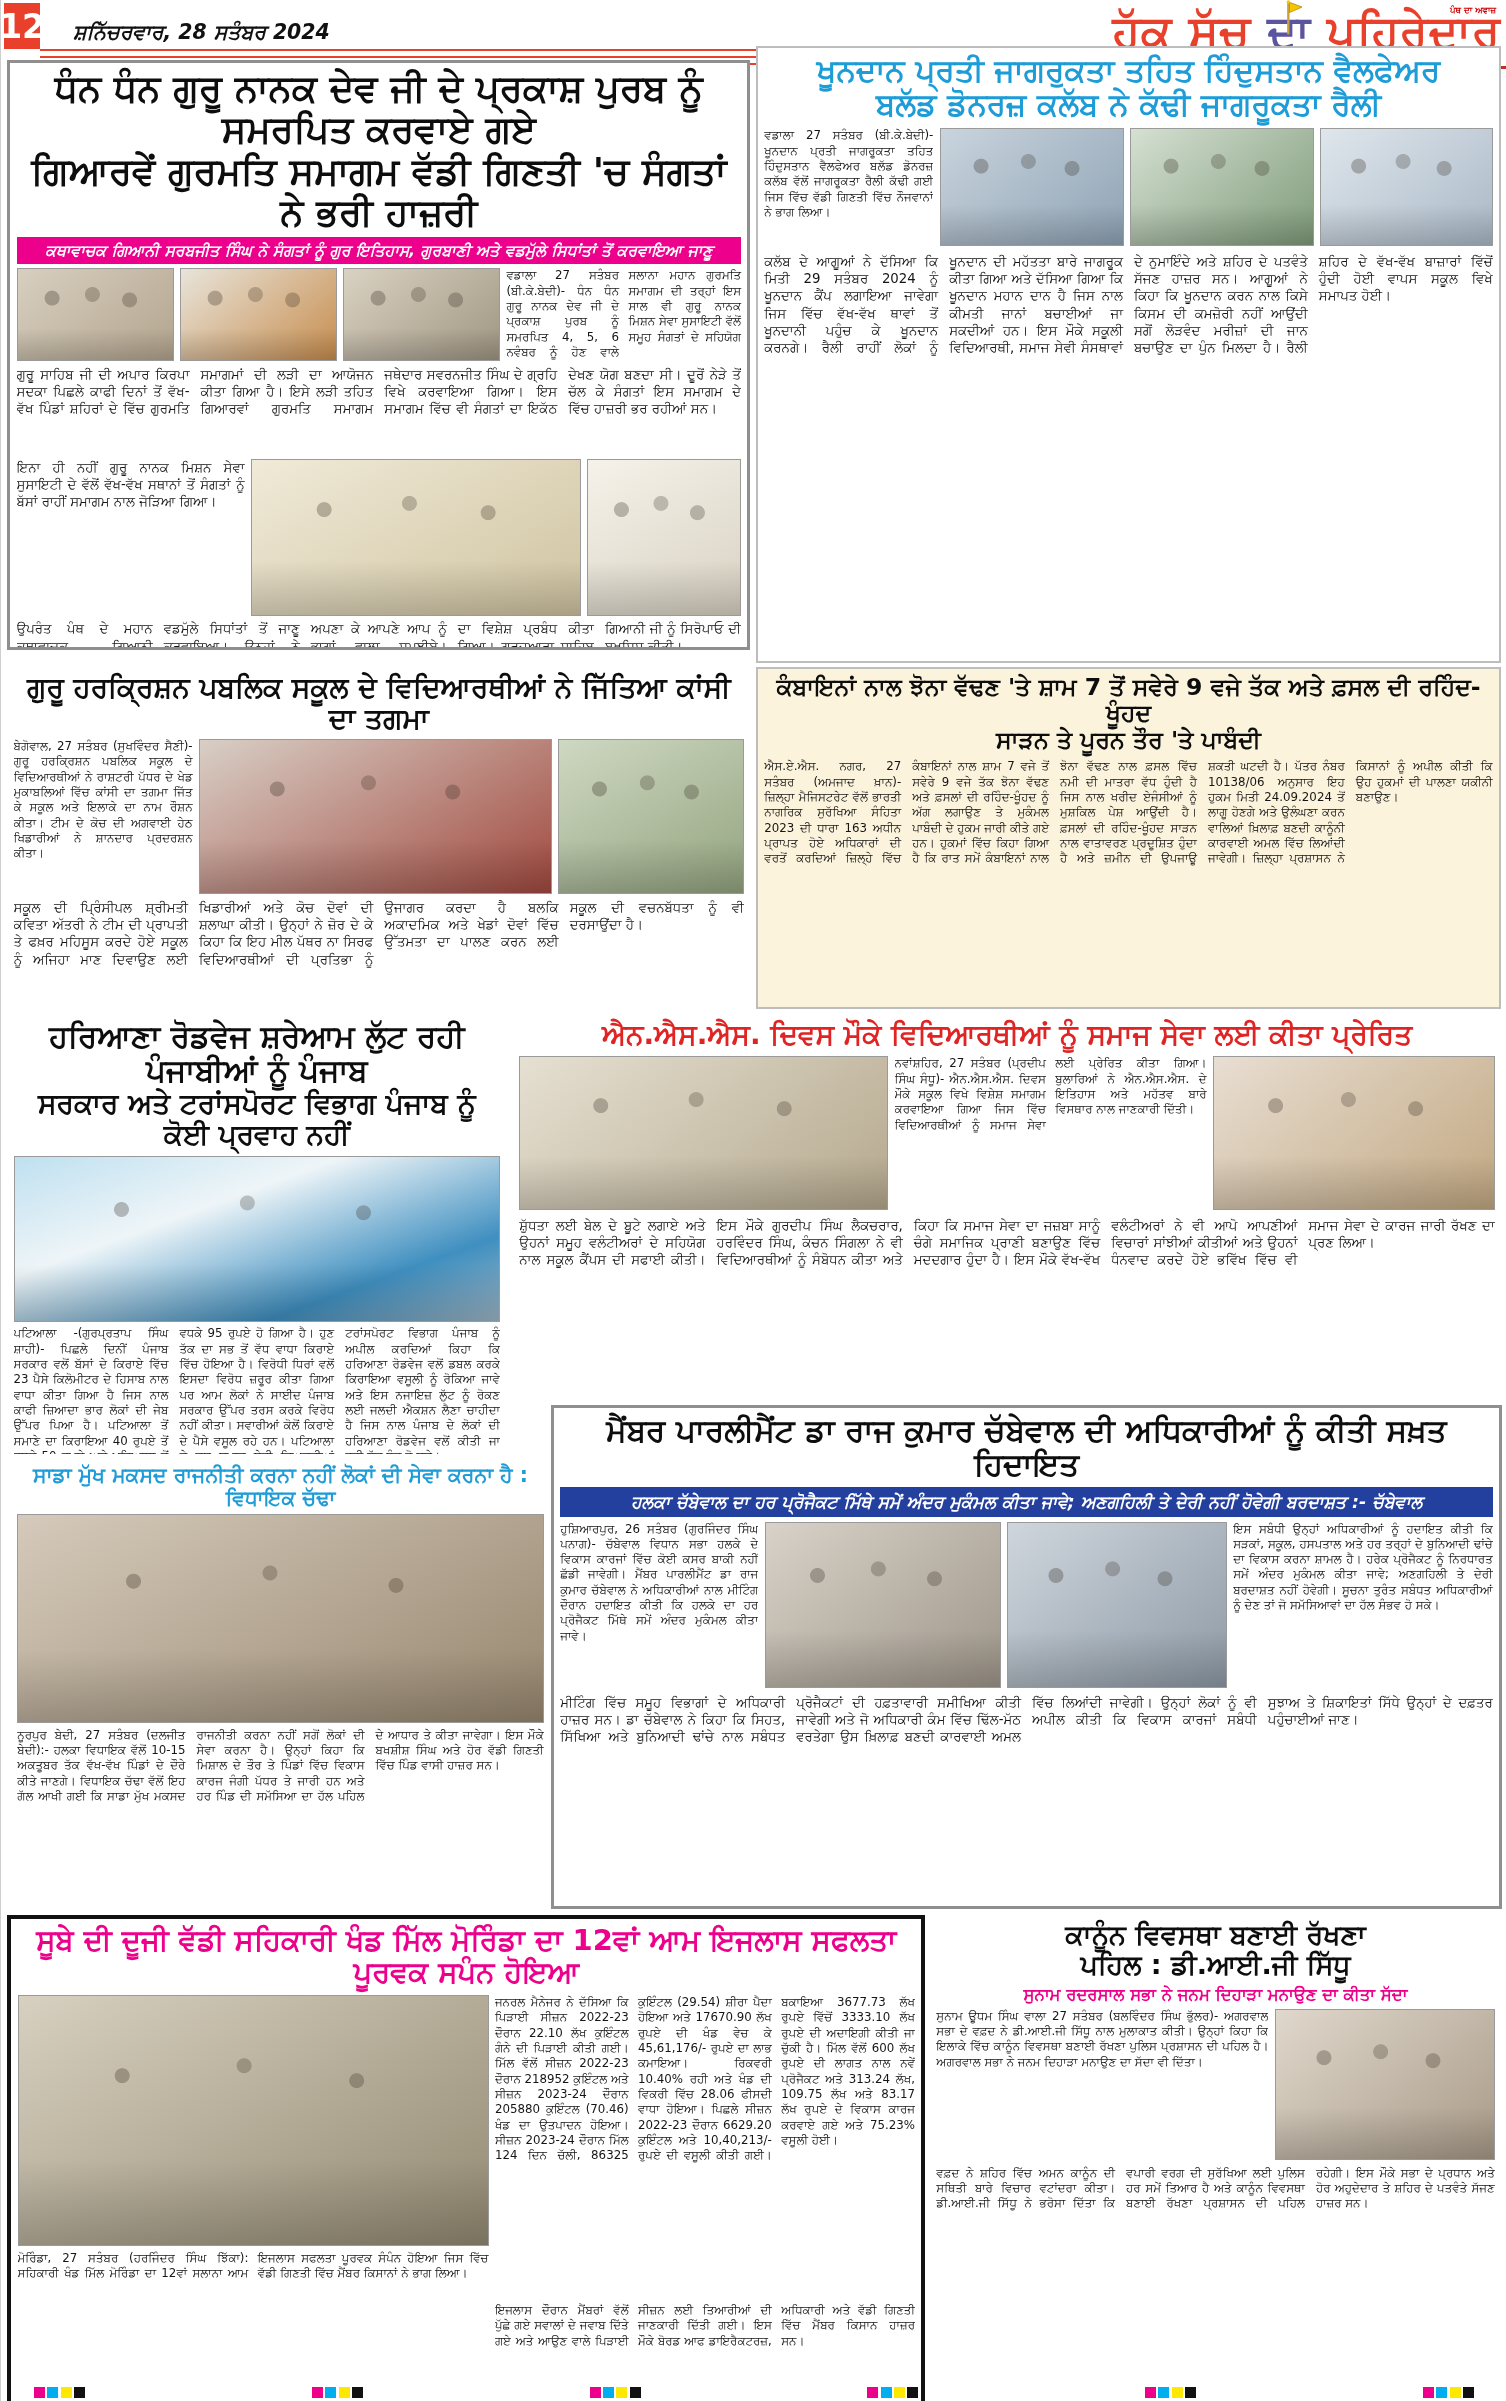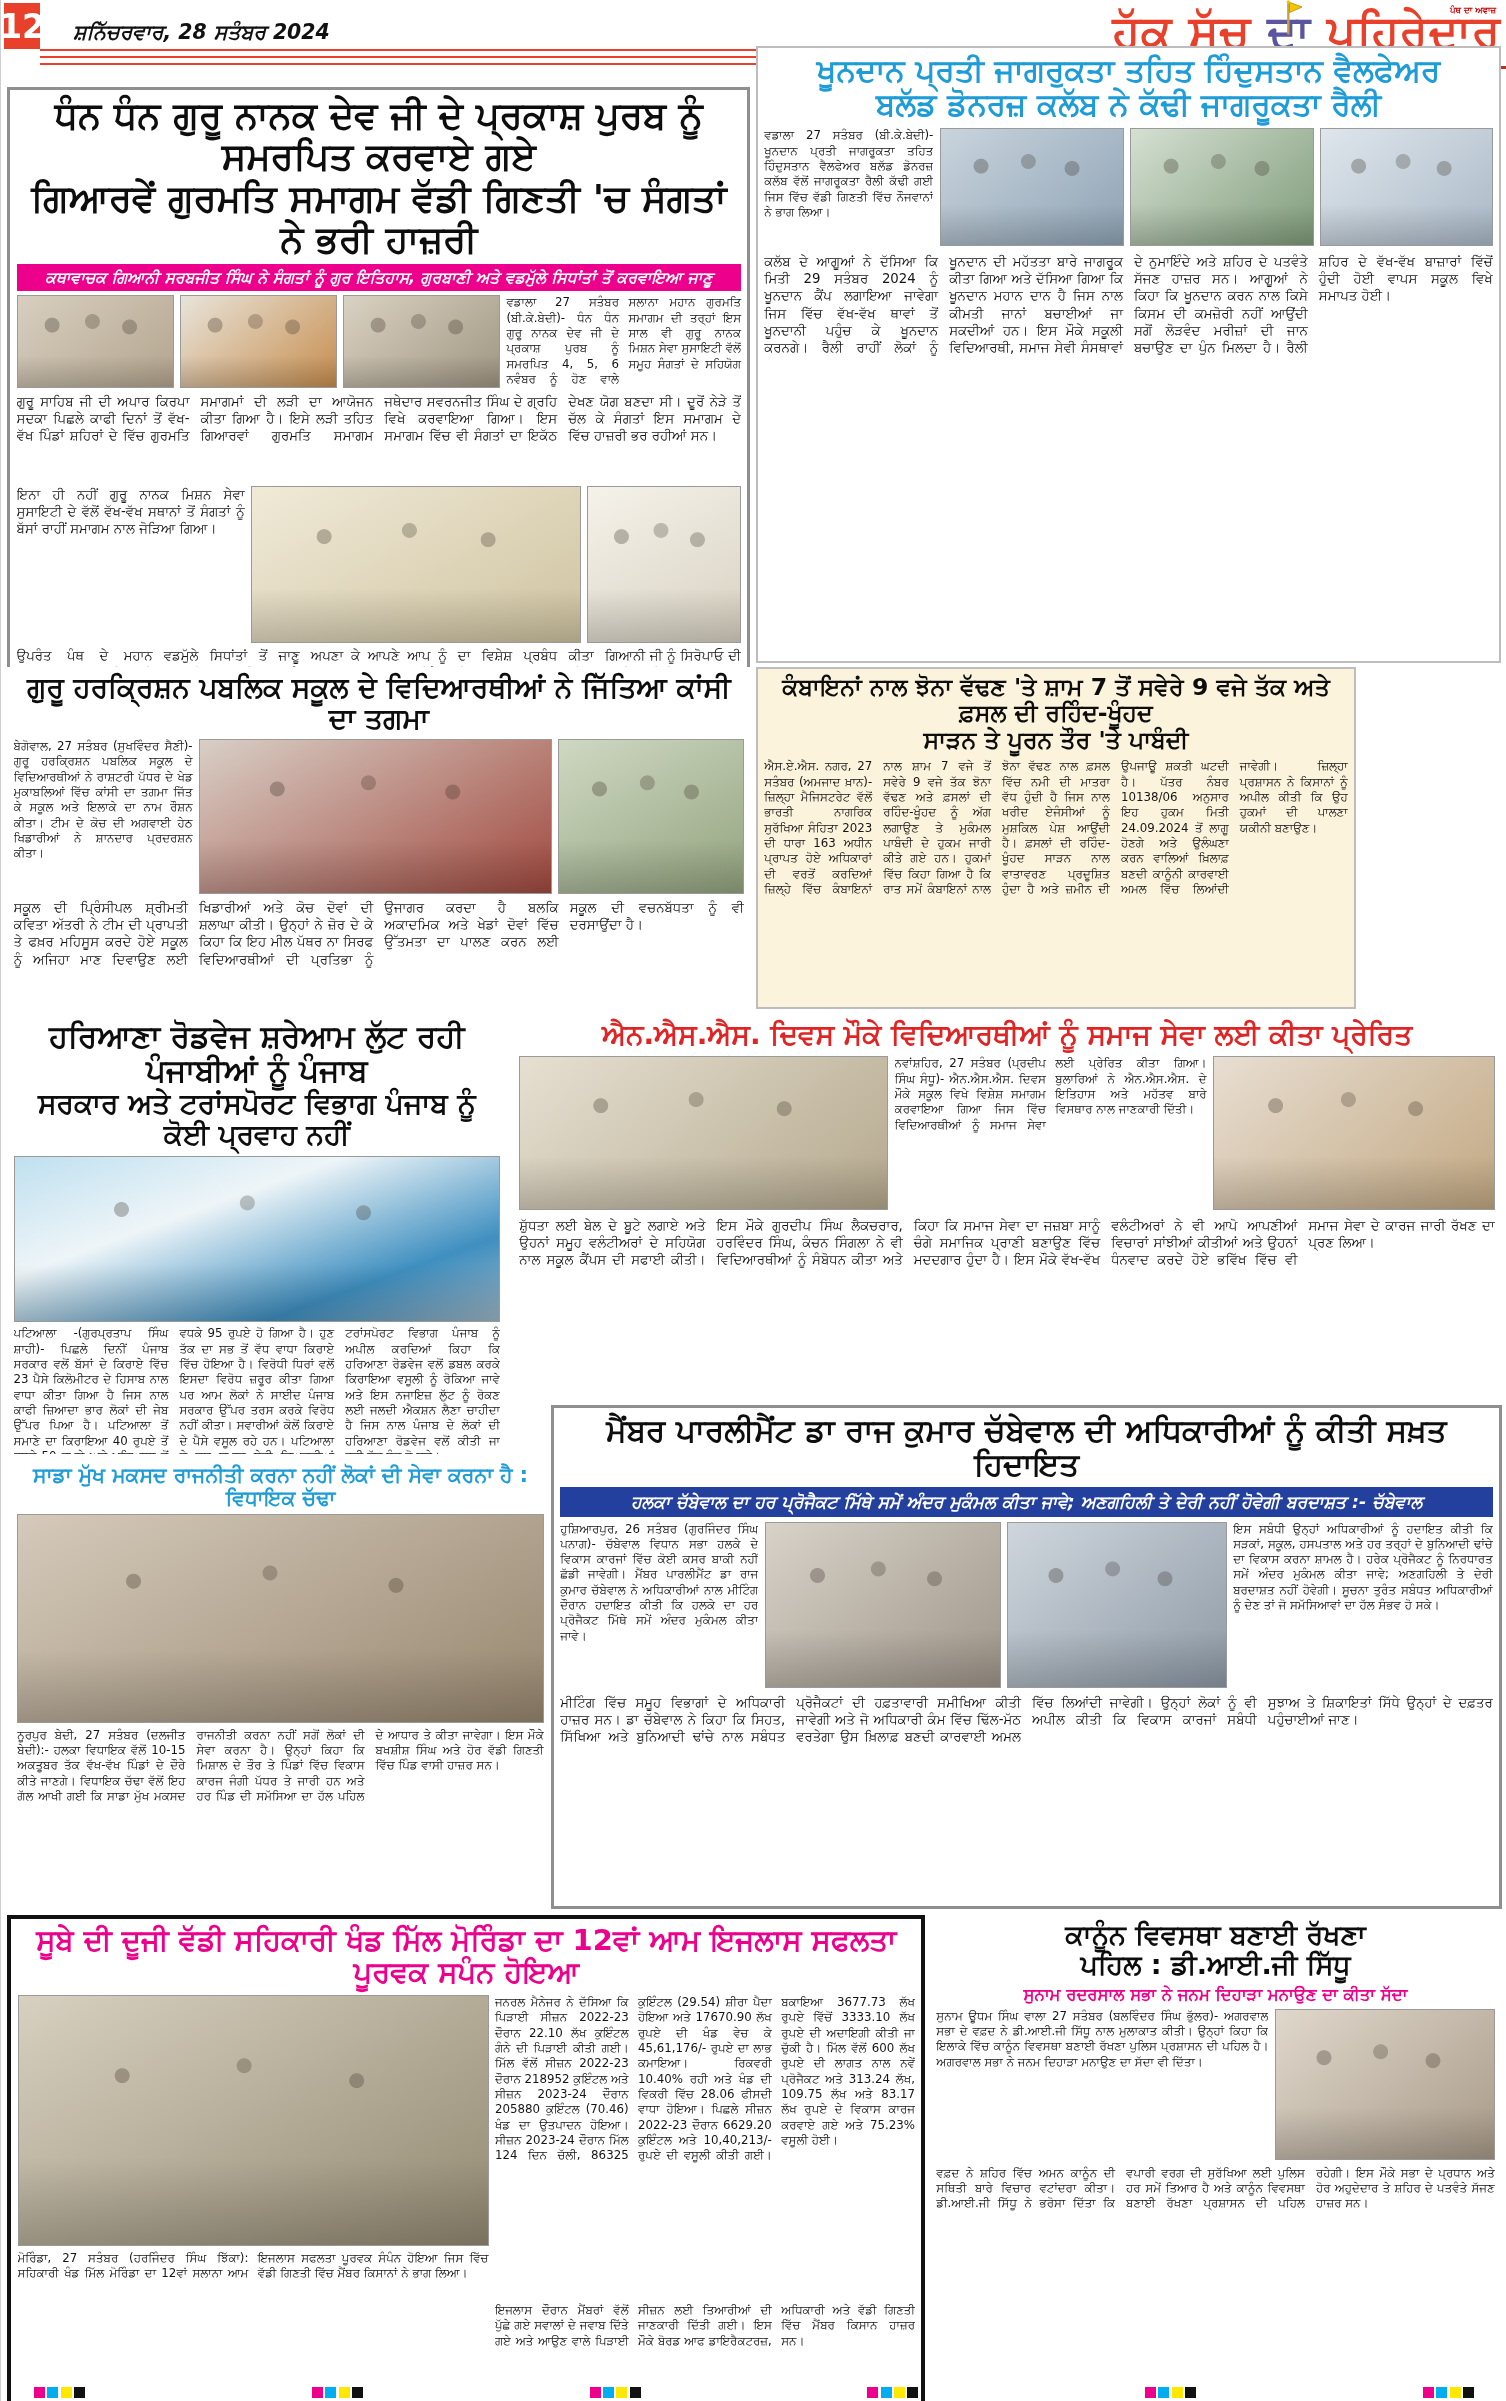--- a/index.html
+++ b/index.html
@@ -61,21 +61,21 @@
           <rect x="14" y="2" width="3" height="42" fill="#c9a23c"></rect>
           <path d="M17 3 L33 9 L17 16 Z" fill="#f6c400" stroke="#b58900" stroke-width="1"></path>
           <circle cx="15.5" cy="2.5" r="2.2" fill="#f6c400"></circle>
         </svg>
       </span>
       <div class="mline"><span>ਹੱਕ ਸੱਚ</span> <span class="w2">ਦਾ</span> <span>ਪਹਿਰੇਦਾਰ</span></div>
     </div>
     <div class="hdr-underline"></div>
   </div>
 
-  <section class="box gb" style="left:6.3px; top:87px; width:743px; height:590px;">
+  <section class="box gb" style="left:6.3px; top:60px; width:743px; height:590px;">
     <h1 class="hl" style="font-size:37px;">ਧੰਨ ਧੰਨ ਗੁਰੂ ਨਾਨਕ ਦੇਵ ਜੀ ਦੇ ਪ੍ਰਕਾਸ਼ ਪੁਰਬ ਨੂੰ ਸਮਰਪਿਤ ਕਰਵਾਏ ਗਏ</h1>
     <h1 class="hl" style="font-size:37px;">ਗਿਆਰਵੇਂ ਗੁਰਮਤਿ ਸਮਾਗਮ ਵੱਡੀ ਗਿਣਤੀ 'ਚ ਸੰਗਤਾਂ ਨੇ ਭਰੀ ਹਾਜ਼ਰੀ</h1>
     <div class="pinkbar" style="height:27px; line-height:27px; font-size:15.7px; margin:3.9px 0;">ਕਥਾਵਾਚਕ ਗਿਆਨੀ ਸਰਬਜੀਤ ਸਿੰਘ ਨੇ ਸੰਗਤਾਂ ਨੂੰ ਗੁਰ ਇਤਿਹਾਸ, ਗੁਰਬਾਣੀ ਅਤੇ ਵਡਮੁੱਲੇ ਸਿਧਾਂਤਾਂ ਤੋਂ ਕਰਵਾਇਆ ਜਾਣੂ</div>
     <div class="row" style="height:93px;">
       <div class="ph" style="width:157px; height:93px; background:linear-gradient(140deg,#d8cfc0,#b3a58e);"></div>
       <div class="ph" style="width:157px; height:93px; background:linear-gradient(140deg,#e8e4da,#c78d4e);"></div>
       <div class="ph" style="width:157px; height:93px; background:linear-gradient(140deg,#dad2c2,#9f9582);"></div>
       <div class="bt sm" style="flex:1; column-count:2; column-gap:9.4px;">ਵਡਾਲਾ 27 ਸਤੰਬਰ (ਬੀ.ਕੇ.ਬੇਦੀ)- ਧੰਨ ਧੰਨ ਗੁਰੂ ਨਾਨਕ ਦੇਵ ਜੀ ਦੇ ਪ੍ਰਕਾਸ਼ ਪੁਰਬ ਨੂੰ ਸਮਰਪਿਤ 4, 5, 6 ਨਵੰਬਰ ਨੂੰ ਹੋਣ ਵਾਲੇ ਸਲਾਨਾ ਮਹਾਨ ਗੁਰਮਤਿ ਸਮਾਗਮ ਦੀ ਤਰ੍ਹਾਂ ਇਸ ਸਾਲ ਵੀ ਗੁਰੂ ਨਾਨਕ ਮਿਸ਼ਨ ਸੇਵਾ ਸੁਸਾਇਟੀ ਵੱਲੋਂ ਸਮੂਹ ਸੰਗਤਾਂ ਦੇ ਸਹਿਯੋਗ ਨਾਲ ਗੁਰਮਤਿ ਸਮਾਗਮ ਕਰਵਾਏ ਜਾ ਰਹੇ ਹਨ।</div>
     </div>
     <div class="bt" style="height:88px; margin-top:4.7px; column-count:4; column-gap:11px; overflow:hidden;">ਗੁਰੂ ਸਾਹਿਬ ਜੀ ਦੀ ਅਪਾਰ ਕਿਰਪਾ ਸਦਕਾ ਪਿਛਲੇ ਕਾਫੀ ਦਿਨਾਂ ਤੋਂ ਵੱਖ-ਵੱਖ ਪਿੰਡਾਂ ਸ਼ਹਿਰਾਂ ਦੇ ਵਿੱਚ ਗੁਰਮਤਿ ਸਮਾਗਮਾਂ ਦੀ ਲੜੀ ਦਾ ਆਯੋਜਨ ਕੀਤਾ ਗਿਆ ਹੈ। ਇਸੇ ਲੜੀ ਤਹਿਤ ਗਿਆਰਵਾਂ ਗੁਰਮਤਿ ਸਮਾਗਮ ਜਥੇਦਾਰ ਸਵਰਨਜੀਤ ਸਿੰਘ ਦੇ ਗ੍ਰਹਿ ਵਿਖੇ ਕਰਵਾਇਆ ਗਿਆ। ਇਸ ਸਮਾਗਮ ਵਿੱਚ ਵੀ ਸੰਗਤਾਂ ਦਾ ਇਕੱਠ ਦੇਖਣ ਯੋਗ ਬਣਦਾ ਸੀ। ਦੂਰੋਂ ਨੇੜੇ ਤੋਂ ਚੱਲ ਕੇ ਸੰਗਤਾਂ ਇਸ ਸਮਾਗਮ ਦੇ ਵਿੱਚ ਹਾਜ਼ਰੀ ਭਰ ਰਹੀਆਂ ਸਨ।</div>
@@ -102,21 +102,21 @@
   <section class="box" style="left:6.3px; top:667px; width:743px; height:342px;">
     <h1 class="hl" style="font-size:28px;">ਗੁਰੂ ਹਰਕ੍ਰਿਸ਼ਨ ਪਬਲਿਕ ਸਕੂਲ ਦੇ ਵਿਦਿਆਰਥੀਆਂ ਨੇ ਜਿੱਤਿਆ ਕਾਂਸੀ ਦਾ ਤਗਮਾ</h1>
     <div class="row" style="height:155px; margin-top:4.7px;">
       <div class="bt sm" style="width:179px; overflow:hidden;">ਬੇਗੋਵਾਲ, 27 ਸਤੰਬਰ (ਸੁਖਵਿੰਦਰ ਸੈਣੀ)- ਗੁਰੂ ਹਰਕ੍ਰਿਸ਼ਨ ਪਬਲਿਕ ਸਕੂਲ ਦੇ ਵਿਦਿਆਰਥੀਆਂ ਨੇ ਰਾਸ਼ਟਰੀ ਪੱਧਰ ਦੇ ਖੇਡ ਮੁਕਾਬਲਿਆਂ ਵਿੱਚ ਕਾਂਸੀ ਦਾ ਤਗਮਾ ਜਿੱਤ ਕੇ ਸਕੂਲ ਅਤੇ ਇਲਾਕੇ ਦਾ ਨਾਮ ਰੌਸ਼ਨ ਕੀਤਾ। ਟੀਮ ਦੇ ਕੋਚ ਦੀ ਅਗਵਾਈ ਹੇਠ ਖਿਡਾਰੀਆਂ ਨੇ ਸ਼ਾਨਦਾਰ ਪ੍ਰਦਰਸ਼ਨ ਕੀਤਾ।</div>
       <div class="ph" style="width:353px; height:155px; background:linear-gradient(150deg,#d8cfc6,#a1493f);"></div>
       <div class="ph" style="flex:1; height:155px; background:linear-gradient(150deg,#cfd8c2,#93a47f);"></div>
     </div>
     <div class="bt" style="height:126px; margin-top:4.7px; column-count:4; column-gap:11px; overflow:hidden;">ਸਕੂਲ ਦੀ ਪ੍ਰਿੰਸੀਪਲ ਸ਼੍ਰੀਮਤੀ ਕਵਿਤਾ ਅੱਤਰੀ ਨੇ ਟੀਮ ਦੀ ਪ੍ਰਾਪਤੀ ਤੇ ਫਖ਼ਰ ਮਹਿਸੂਸ ਕਰਦੇ ਹੋਏ ਸਕੂਲ ਨੂੰ ਅਜਿਹਾ ਮਾਣ ਦਿਵਾਉਣ ਲਈ ਖਿਡਾਰੀਆਂ ਅਤੇ ਕੋਚ ਦੋਵਾਂ ਦੀ ਸ਼ਲਾਘਾ ਕੀਤੀ। ਉਨ੍ਹਾਂ ਨੇ ਜ਼ੋਰ ਦੇ ਕੇ ਕਿਹਾ ਕਿ ਇਹ ਮੀਲ ਪੱਥਰ ਨਾ ਸਿਰਫ ਵਿਦਿਆਰਥੀਆਂ ਦੀ ਪ੍ਰਤਿਭਾ ਨੂੰ ਉਜਾਗਰ ਕਰਦਾ ਹੈ ਬਲਕਿ ਅਕਾਦਮਿਕ ਅਤੇ ਖੇਡਾਂ ਦੋਵਾਂ ਵਿੱਚ ਉੱਤਮਤਾ ਦਾ ਪਾਲਣ ਕਰਨ ਲਈ ਸਕੂਲ ਦੀ ਵਚਨਬੱਧਤਾ ਨੂੰ ਵੀ ਦਰਸਾਉਂਦਾ ਹੈ।</div>
   </section>
 
-  <section class="box" style="left:755px; top:667px; width:600px; height:342px; background:#fbf3dc; border:2.4px solid #bdbdbd;">
+  <section class="box" style="left:755px; top:667px; width:745px; height:342px; background:#fbf3dc; border:2.4px solid #bdbdbd;">
     <h1 class="hl" style="font-size:23.6px;">ਕੰਬਾਇਨਾਂ ਨਾਲ ਝੋਨਾ ਵੱਢਣ 'ਤੇ ਸ਼ਾਮ 7 ਤੋਂ ਸਵੇਰੇ 9 ਵਜੇ ਤੱਕ ਅਤੇ ਫ਼ਸਲ ਦੀ ਰਹਿੰਦ-ਖੂੰਹਦ</h1>
     <h1 class="hl" style="font-size:23.6px;">ਸਾੜਨ ਤੇ ਪੂਰਨ ਤੌਰ 'ਤੇ ਪਾਬੰਦੀ</h1>
     <div class="bt sm" style="height:251px; margin-top:6.3px; column-count:5; column-gap:11px; overflow:hidden;">ਐਸ.ਏ.ਐਸ. ਨਗਰ, 27 ਸਤੰਬਰ (ਅਮਜਾਦ ਖ਼ਾਨ)- ਜ਼ਿਲ੍ਹਾ ਮੈਜਿਸਟਰੇਟ ਵੱਲੋਂ ਭਾਰਤੀ ਨਾਗਰਿਕ ਸੁਰੱਖਿਆ ਸੰਹਿਤਾ 2023 ਦੀ ਧਾਰਾ 163 ਅਧੀਨ ਪ੍ਰਾਪਤ ਹੋਏ ਅਧਿਕਾਰਾਂ ਦੀ ਵਰਤੋਂ ਕਰਦਿਆਂ ਜ਼ਿਲ੍ਹੇ ਵਿੱਚ ਕੰਬਾਇਨਾਂ ਨਾਲ ਸ਼ਾਮ 7 ਵਜੇ ਤੋਂ ਸਵੇਰੇ 9 ਵਜੇ ਤੱਕ ਝੋਨਾ ਵੱਢਣ ਅਤੇ ਫ਼ਸਲਾਂ ਦੀ ਰਹਿੰਦ-ਖੂੰਹਦ ਨੂੰ ਅੱਗ ਲਗਾਉਣ ਤੇ ਮੁਕੰਮਲ ਪਾਬੰਦੀ ਦੇ ਹੁਕਮ ਜਾਰੀ ਕੀਤੇ ਗਏ ਹਨ। ਹੁਕਮਾਂ ਵਿੱਚ ਕਿਹਾ ਗਿਆ ਹੈ ਕਿ ਰਾਤ ਸਮੇਂ ਕੰਬਾਇਨਾਂ ਨਾਲ ਝੋਨਾ ਵੱਢਣ ਨਾਲ ਫ਼ਸਲ ਵਿੱਚ ਨਮੀ ਦੀ ਮਾਤਰਾ ਵੱਧ ਹੁੰਦੀ ਹੈ ਜਿਸ ਨਾਲ ਖਰੀਦ ਏਜੰਸੀਆਂ ਨੂੰ ਮੁਸ਼ਕਿਲ ਪੇਸ਼ ਆਉਂਦੀ ਹੈ। ਫ਼ਸਲਾਂ ਦੀ ਰਹਿੰਦ-ਖੂੰਹਦ ਸਾੜਨ ਨਾਲ ਵਾਤਾਵਰਣ ਪ੍ਰਦੂਸ਼ਿਤ ਹੁੰਦਾ ਹੈ ਅਤੇ ਜ਼ਮੀਨ ਦੀ ਉਪਜਾਊ ਸ਼ਕਤੀ ਘਟਦੀ ਹੈ। ਪੱਤਰ ਨੰਬਰ 10138/06 ਅਨੁਸਾਰ ਇਹ ਹੁਕਮ ਮਿਤੀ 24.09.2024 ਤੋਂ ਲਾਗੂ ਹੋਣਗੇ ਅਤੇ ਉਲੰਘਣਾ ਕਰਨ ਵਾਲਿਆਂ ਖ਼ਿਲਾਫ਼ ਬਣਦੀ ਕਾਨੂੰਨੀ ਕਾਰਵਾਈ ਅਮਲ ਵਿੱਚ ਲਿਆਂਦੀ ਜਾਵੇਗੀ। ਜ਼ਿਲ੍ਹਾ ਪ੍ਰਸ਼ਾਸਨ ਨੇ ਕਿਸਾਨਾਂ ਨੂੰ ਅਪੀਲ ਕੀਤੀ ਕਿ ਉਹ ਹੁਕਮਾਂ ਦੀ ਪਾਲਣਾ ਯਕੀਨੀ ਬਣਾਉਣ।</div>
   </section>
 
   <section class="box" style="left:6.3px; top:1014px; width:499px; height:440px;">
     <h1 class="hl" style="font-size:31px;">ਹਰਿਆਣਾ ਰੋਡਵੇਜ ਸ਼ਰੇਆਮ ਲੁੱਟ ਰਹੀ ਪੰਜਾਬੀਆਂ ਨੂੰ ਪੰਜਾਬ</h1>
     <h1 class="hl" style="font-size:28px;">ਸਰਕਾਰ ਅਤੇ ਟਰਾਂਸਪੋਰਟ ਵਿਭਾਗ ਪੰਜਾਬ ਨੂੰ ਕੋਈ ਪ੍ਰਵਾਹ ਨਹੀਂ</h1>
     <div class="ph" style="width:100%; height:166px; margin-top:4.7px; background:linear-gradient(160deg,#bfe0f0 0%,#eef5f8 35%,#3f8fc0 75%,#9fb8c8 100%);"></div>
     <div class="bt sm" style="height:181px; margin-top:4.7px; column-count:3; column-gap:11px; overflow:hidden;">ਪਟਿਆਲਾ -(ਗੁਰਪ੍ਰਤਾਪ ਸਿੰਘ ਸ਼ਾਹੀ)- ਪਿਛਲੇ ਦਿਨੀਂ ਪੰਜਾਬ ਸਰਕਾਰ ਵਲੋਂ ਬੱਸਾਂ ਦੇ ਕਿਰਾਏ ਵਿੱਚ 23 ਪੈਸੇ ਕਿਲੋਮੀਟਰ ਦੇ ਹਿਸਾਬ ਨਾਲ ਵਾਧਾ ਕੀਤਾ ਗਿਆ ਹੈ ਜਿਸ ਨਾਲ ਕਾਫੀ ਜ਼ਿਆਦਾ ਭਾਰ ਲੋਕਾਂ ਦੀ ਜੇਬ ਉੱਪਰ ਪਿਆ ਹੈ। ਪਟਿਆਲਾ ਤੋਂ ਸਮਾਣੇ ਦਾ ਕਿਰਾਇਆ 40 ਰੁਪਏ ਤੋਂ ਵਧਕੇ 50 ਰੁਪਏ ਅਤੇ ਪਟਿਆਲਾ ਤੋਂ ਪਾਤੜਾਂ ਦਾ ਕਿਰਾਇਆ 80 ਰੁਪਏ ਤੋਂ ਵਧਕੇ 95 ਰੁਪਏ ਹੋ ਗਿਆ ਹੈ। ਹੁਣ ਤੱਕ ਦਾ ਸਭ ਤੋਂ ਵੱਧ ਵਾਧਾ ਕਿਰਾਏ ਵਿੱਚ ਹੋਇਆ ਹੈ। ਵਿਰੋਧੀ ਧਿਰਾਂ ਵਲੋਂ ਇਸਦਾ ਵਿਰੋਧ ਜ਼ਰੂਰ ਕੀਤਾ ਗਿਆ ਪਰ ਆਮ ਲੋਕਾਂ ਨੇ ਸਾਈਦ ਪੰਜਾਬ ਸਰਕਾਰ ਉੱਪਰ ਤਰਸ ਕਰਕੇ ਵਿਰੋਧ ਨਹੀਂ ਕੀਤਾ। ਸਵਾਰੀਆਂ ਕੋਲੋਂ ਕਿਰਾਏ ਦੇ ਪੈਸੇ ਵਸੂਲ ਰਹੇ ਹਨ। ਪਟਿਆਲਾ ਦੇ ਕੁਝ ਸਮਾਜ ਸੇਵੀ ਵਿਅਕਤੀਆਂ ਵਲੋਂ ਪੰਜਾਬ ਸਰਕਾਰ ਅਤੇ ਟਰਾਂਸਪੋਰਟ ਵਿਭਾਗ ਪੰਜਾਬ ਨੂੰ ਅਪੀਲ ਕਰਦਿਆਂ ਕਿਹਾ ਕਿ ਹਰਿਆਣਾ ਰੋਡਵੇਜ ਵਲੋਂ ਡਬਲ ਕਰਕੇ ਕਿਰਾਇਆ ਵਸੂਲੀ ਨੂੰ ਰੋਕਿਆ ਜਾਵੇ ਅਤੇ ਇਸ ਨਜਾਇਜ਼ ਲੁੱਟ ਨੂੰ ਰੋਕਣ ਲਈ ਜਲਦੀ ਐਕਸ਼ਨ ਲੈਣਾ ਚਾਹੀਦਾ ਹੈ ਜਿਸ ਨਾਲ ਪੰਜਾਬ ਦੇ ਲੋਕਾਂ ਦੀ ਹਰਿਆਣਾ ਰੋਡਵੇਜ ਵਲੋਂ ਕੀਤੀ ਜਾ ਰਹੀ ਲੁੱਟ ਬੰਦ ਹੋ ਸਕੇ।</div>

